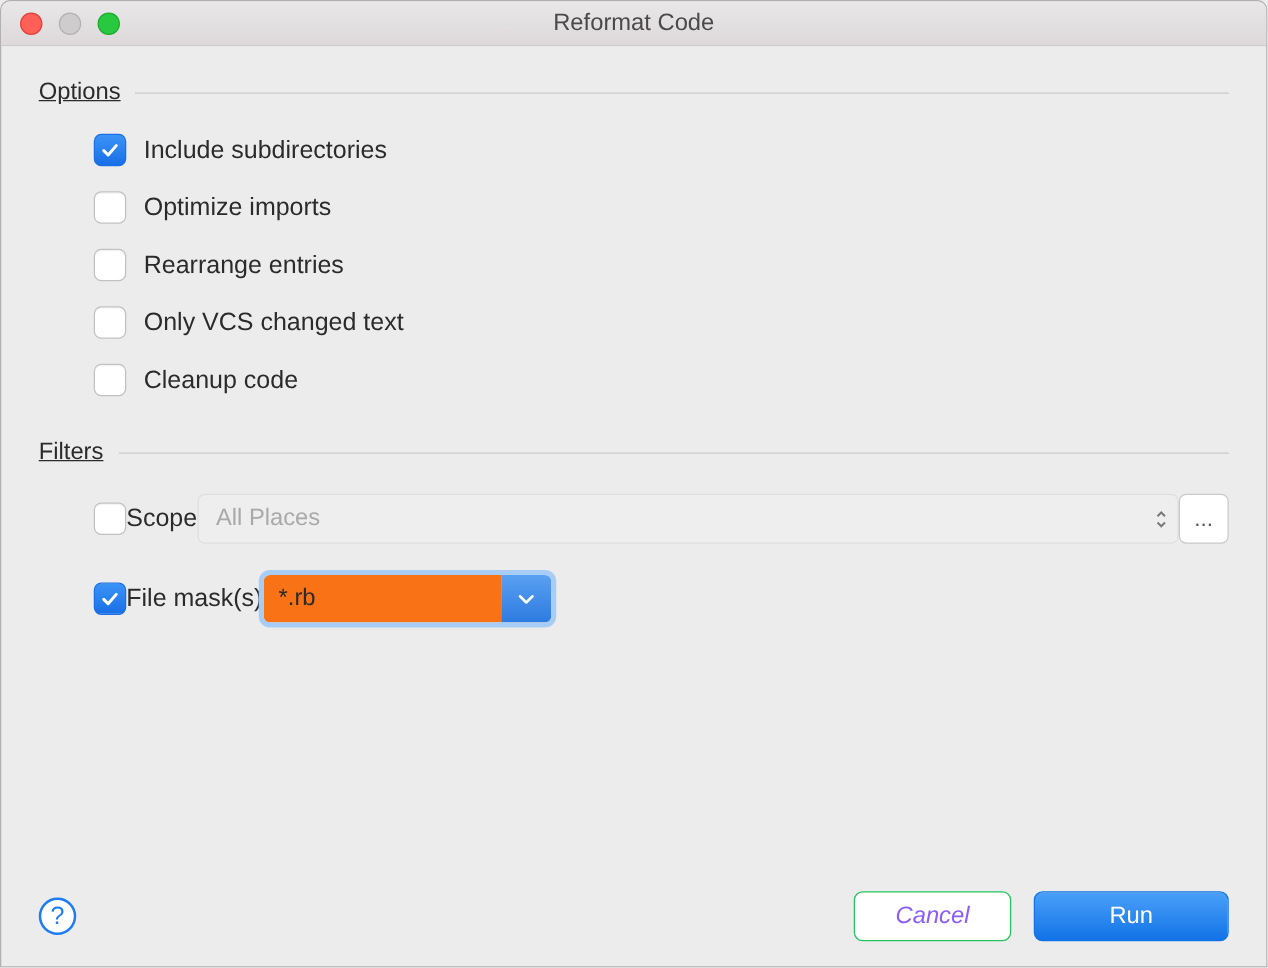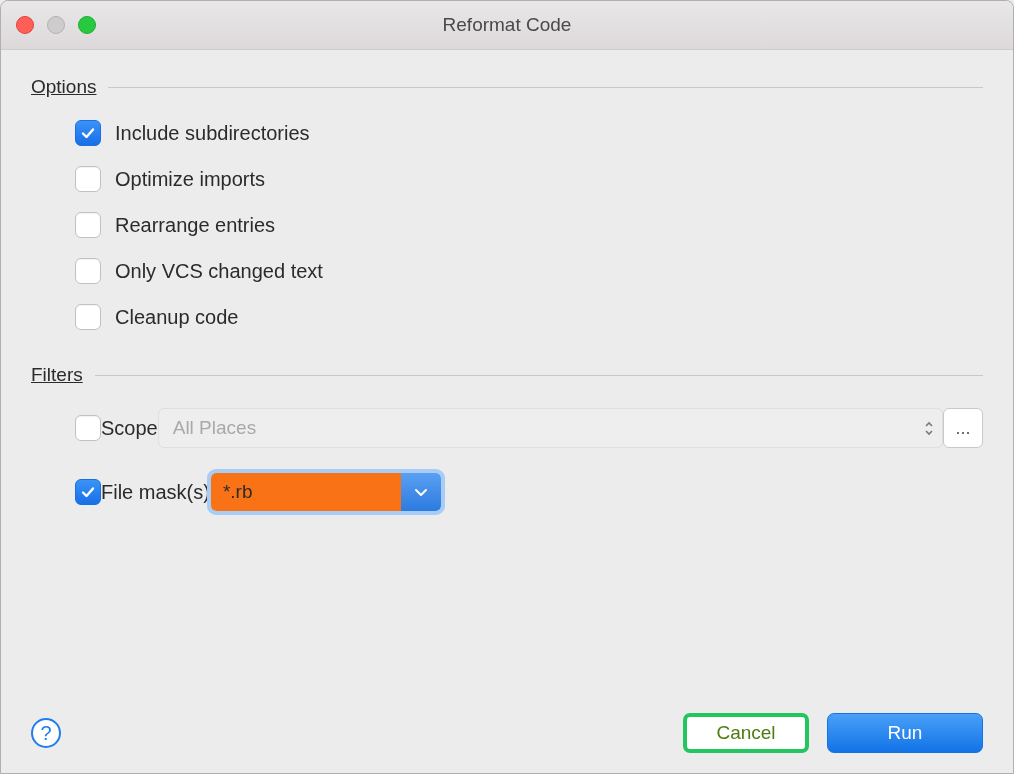--- a/index.html
+++ b/index.html
@@ -18,21 +18,21 @@
     }
     .window {
       width: 100%;
       height: 100%;
       display: flex;
       flex-direction: column;
       border: 1px solid #b0b0b0;
       border-radius: 8px 8px 0 0;
     }
     .titlebar {
-      height: 49px;
+      height: 36px;
       background: linear-gradient(to bottom, #e9e7e8, #ddd9da);
       border-bottom: 1px solid #cfcccd;
       border-radius: 8px 8px 0 0;
       display: flex;
       align-items: center;
       position: relative;
     }
     .traffic-lights {
       display: flex;
       gap: 13px;
@@ -206,22 +206,23 @@
       padding: 0 28px;
       border-radius: 7px;
       font-size: 19px;
       display: flex;
       align-items: center;
       justify-content: center;
       min-width: 126px;
     }
     .btn-cancel {
       background: #ffffff;
-      border: 4px solid #22c55e;
-      color: #4d7c0f;
+      border: 1px solid #22c55e;
+      color: #8b5cf6;
+      font-style: italic;
     }
     .btn-run {
       background: linear-gradient(to bottom, #4aa0f8, #1273e7);
       border: 1px solid #1273e7;
       color: #ffffff;
       min-width: 156px;
     }
   </style>
 </head>
 <body>

